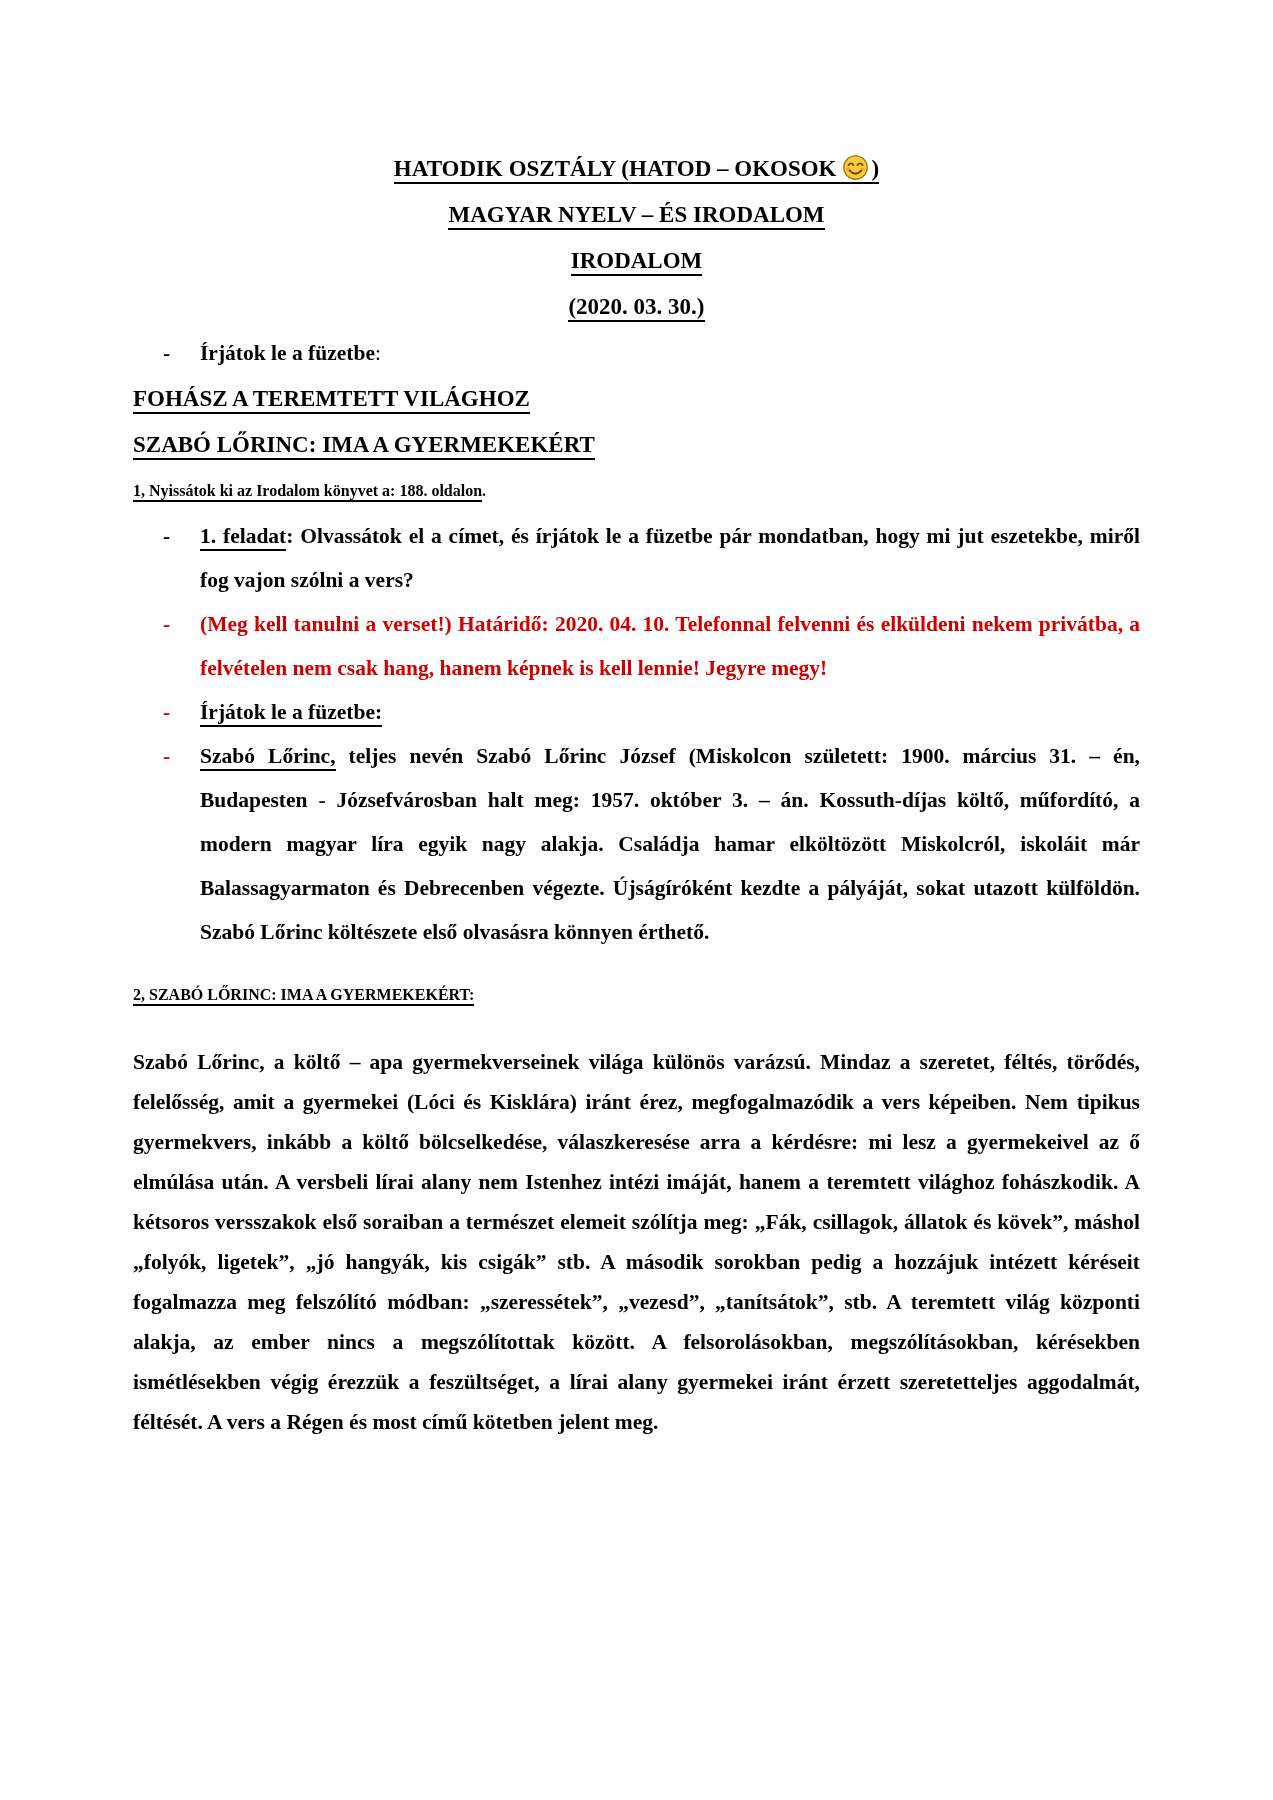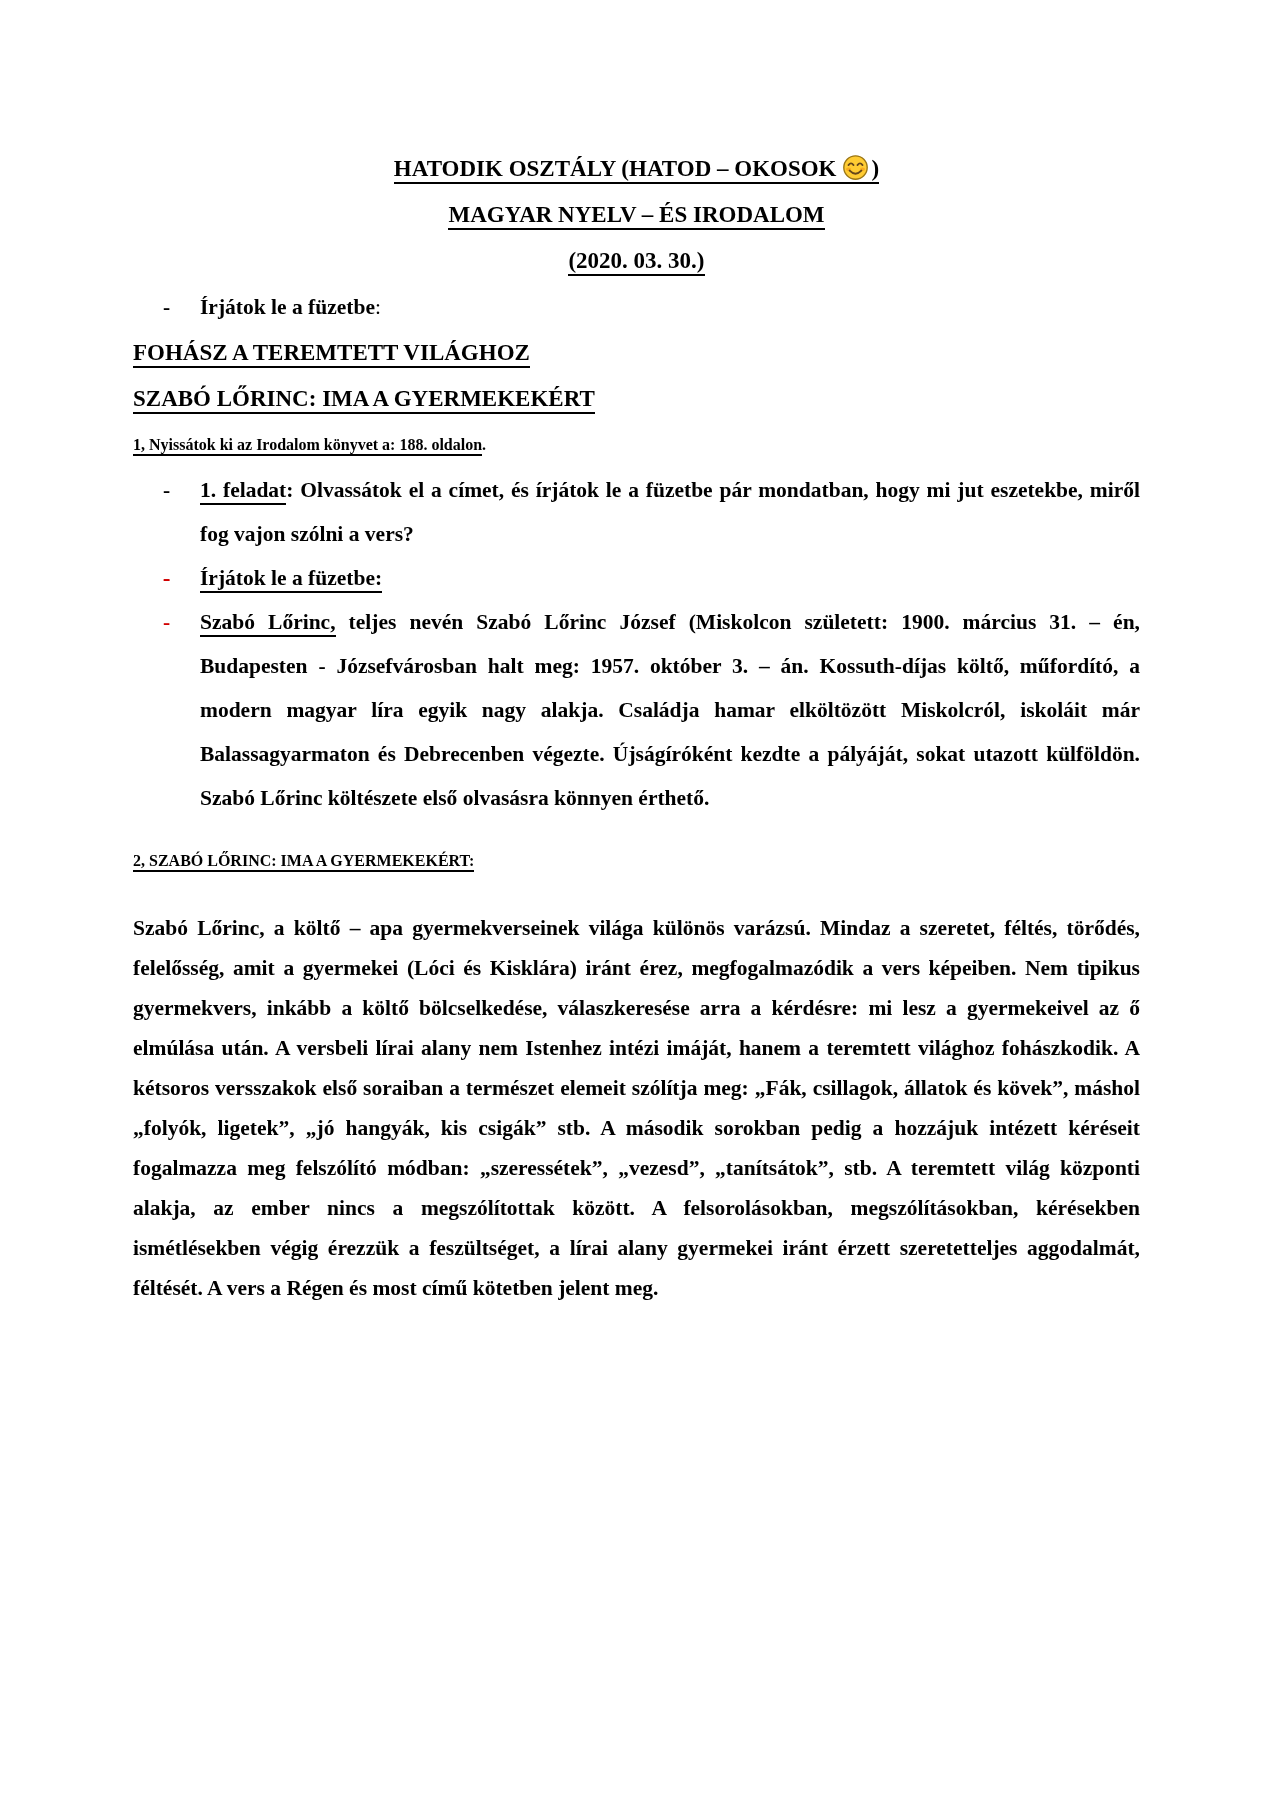--- a/index.html
+++ b/index.html
@@ -64,20 +64,23 @@
         <path d="M8.6 14.8 Q12 10.2 15.4 14.8" fill="none" stroke="#66471b" stroke-width="2.4" stroke-linecap="round"></path>
         <path d="M20.6 14.8 Q24 10.2 27.4 14.8" fill="none" stroke="#66471b" stroke-width="2.4" stroke-linecap="round"></path>
         <path d="M10.2 22.2 Q18 30.2 25.8 22.2" fill="none" stroke="#66471b" stroke-width="2.6" stroke-linecap="round"></path>
       </svg><span>)</span></span>
   </div>
 
   <div class="center title-line">
     <span class="u">MAGYAR NYELV – ÉS IRODALOM</span>
   </div>
 
+  <div class="center title-line">
+    <span class="u">IRODALOM</span>
+  </div>
 
   <div class="center title-line">
     <span class="u">(2020. 03. 30.)</span>
   </div>
 
 
   <div class="bullet" style="line-height:46px;text-align:left;">
     <span class="dash">-</span><span>Írjátok le a füzetbe</span><span class="colon">:</span>
   </div>
 
@@ -90,21 +93,21 @@
 
   <div class="sec-heading">
     <span class="u">1, Nyissátok ki az Irodalom könyvet a: 188. oldalon</span><span>.</span>
   </div>
 
   <div class="bullet">
     <span class="dash">-</span><span class="u">1. feladat</span><span>: </span><span>Olvassátok el a címet, és írjátok le a füzetbe pár mondatban, hogy mi jut eszetekbe, miről fog vajon szólni a vers?</span>
   </div>
 
   <div class="bullet red">
-    <span class="dash red">-</span>
+    <span class="dash red">-</span><span>(Meg kell tanulni a verset!) Határidő: 2020. 04. 10. Telefonnal felvenni és elküldeni nekem privátba, a felvételen nem csak hang, hanem képnek is kell lennie! Jegyre megy!</span>
   </div>
 
   <div class="bullet">
     <span class="dash red">-</span><span class="u">Írjátok le a füzetbe:</span>
   </div>
 
   <div class="bullet">
     <span class="dash red">-</span><span class="u">Szabó Lőrinc,</span><span> teljes nevén Szabó Lőrinc József (Miskolcon született: 1900. március 31. – én, Budapesten - Józsefvárosban halt meg: 1957. október 3. – án.  Kossuth-díjas költő, műfordító, a modern magyar líra egyik nagy alakja. Családja hamar elköltözött Miskolcról, iskoláit már Balassagyarmaton és Debrecenben végezte. Újságíróként kezdte a pályáját, sokat utazott külföldön. Szabó Lőrinc költészete első olvasásra könnyen érthető.</span>
   </div>
 

